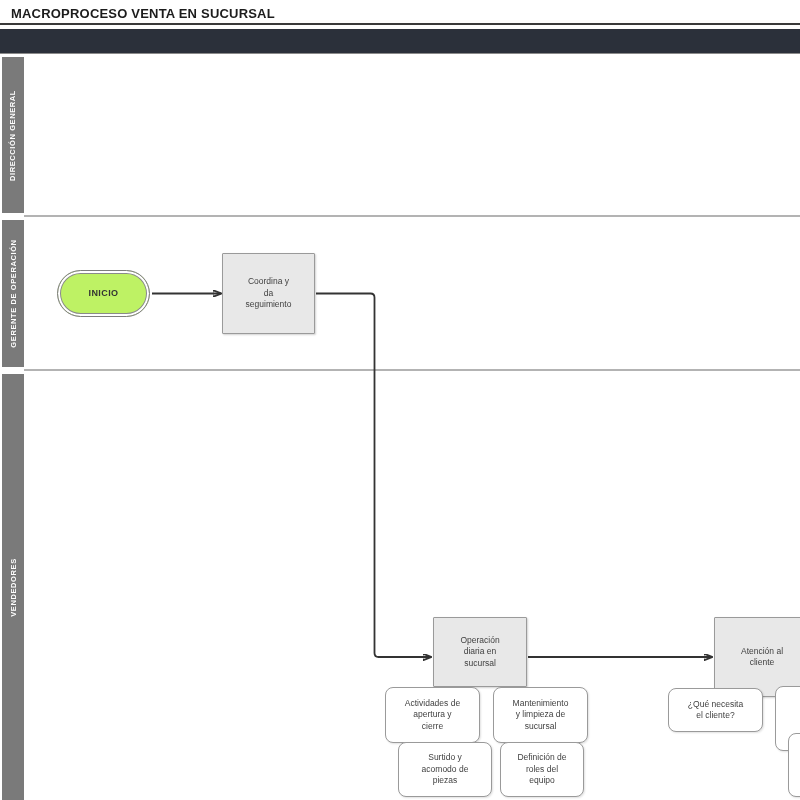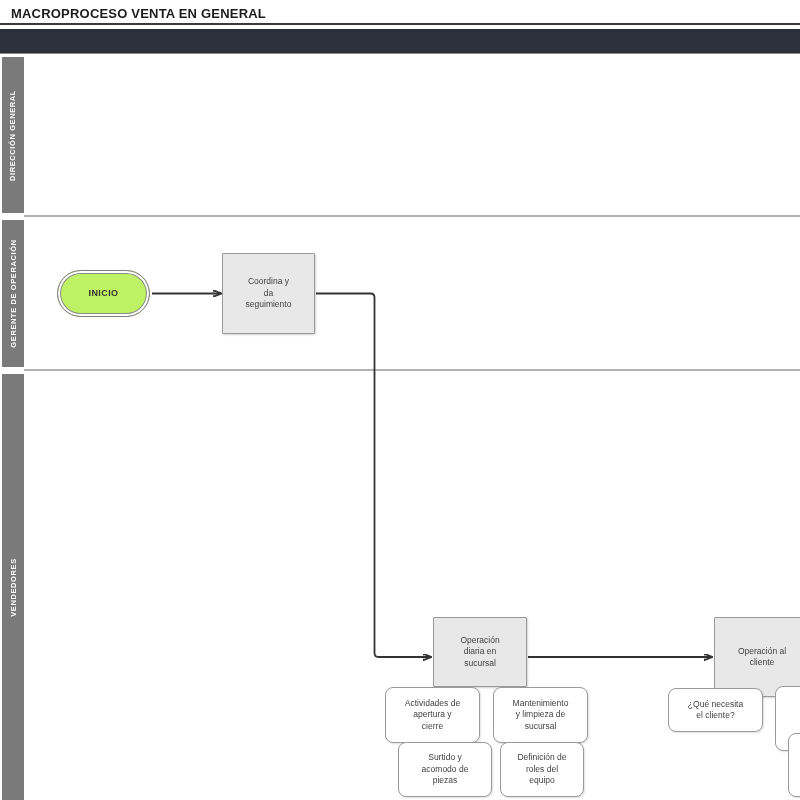--- a/index.html
+++ b/index.html
@@ -41,21 +41,21 @@
     font-size:8.5px;box-shadow:1px 1px 2px rgba(0,0,0,.12);
   }
   #edges{position:absolute;left:0;top:0;pointer-events:none;}
   #edges path{fill:none;stroke:#333;stroke-width:1.8px;}
 </style>
 </head>
 <body>
 
 <div id="canvas">
 
-  <div class="page-title">MACROPROCESO VENTA EN GENERAL</div>
+  <div class="page-title">MACROPROCESO VENTA EN SUCURSAL</div>
   <div class="title-rule"></div>
   <div class="pool-header"></div>
 
   <div class="lane-band" style="top:57px;height:156px;">
     <span>DIRECCIÓN GENERAL</span>
   </div>
   <div class="lane-band" style="top:220px;height:147px;">
     <span>GERENTE DE OPERACIÓN</span>
   </div>
   <div class="lane-band" style="top:374px;height:426px;">
@@ -86,21 +86,21 @@
 seguimiento</span>
   </div>
 
   <div class="node process" style="left:433px;top:617px;width:94px;height:70px;">
     <span class="node-label">Operación
 diaria en
 sucursal</span>
   </div>
 
   <div class="node process" style="left:714px;top:617px;width:96px;height:80px;">
-    <span class="node-label">Operación al
+    <span class="node-label">Atención al
 cliente</span>
   </div>
 
   <div class="node detail" style="left:385px;top:687px;width:95px;height:56px;align-items:center;">
     <span class="node-label">Actividades de
 apertura y
 cierre</span>
   </div>
 
   <div class="node detail" style="left:493px;top:687px;width:95px;height:56px;">

